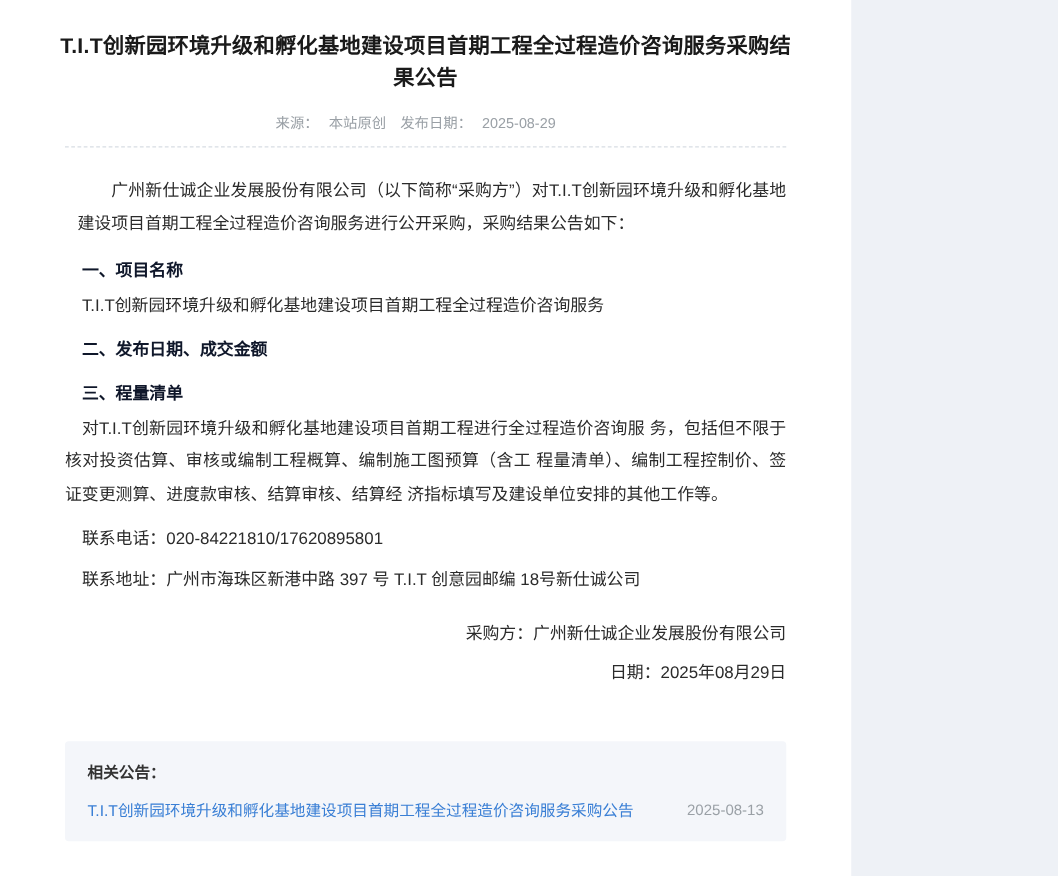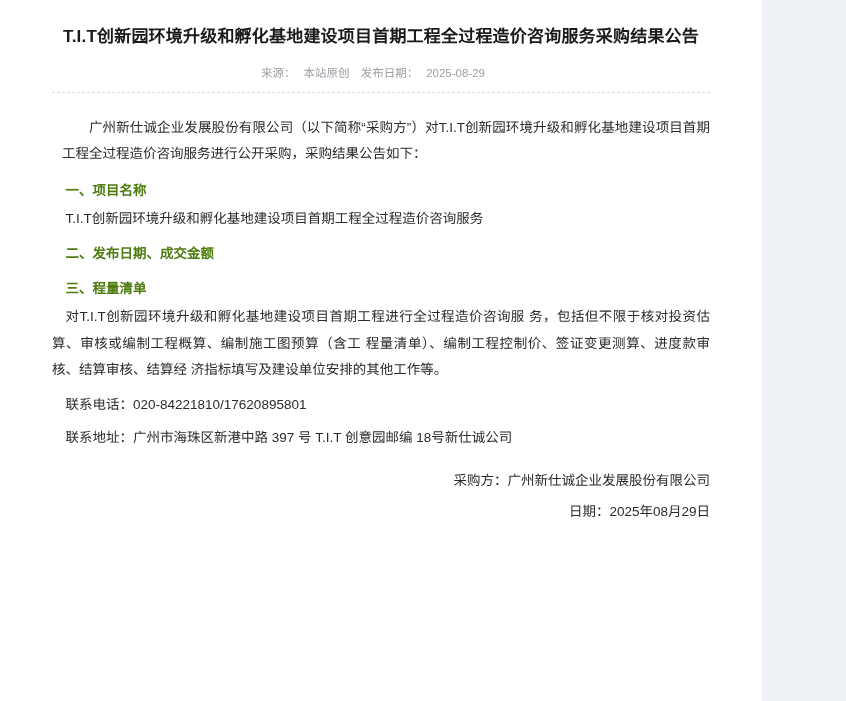--- a/index.html
+++ b/index.html
@@ -2,21 +2,21 @@
 <html lang="zh-CN"><head>
 <meta charset="utf-8">
 <style>
   html, body {
     margin: 0;
     padding: 0;
     background: #eef1f6;
     font-family: "Liberation Sans", "DejaVu Sans", sans-serif;
   }
   .page {
-    width: 762px;
+    width: 681px;
     height: 701px;
     position: relative;
     background: #ffffff;
     overflow: hidden;
     box-sizing: border-box;
   }
   .title {
     text-align: center;
     font-size: 17px;
     font-weight: bold;
@@ -45,21 +45,21 @@
   .para {
     text-indent: 2em;
     text-align: justify;
     margin: 0 0 10px 10px;
     line-height: 1.95;
   }
   .section-head {
     font-weight: bold;
     margin: 8px 0 2px 0;
     text-indent: 1em;
-    color: #4d7c0f;
+    color: #0f172a;
   }
   .section-body {
     text-indent: 1em;
     text-align: justify;
     margin: 0 0 8px 0;
     line-height: 1.95;
   }
   .contact-line {
     text-indent: 1em;
     margin: 0 0 6px 0;
@@ -136,14 +136,21 @@
     <p class="section-body">对T.I.T创新园环境升级和孵化基地建设项目首期工程进行全过程造价咨询服 务，包括但不限于核对投资估算、审核或编制工程概算、编制施工图预算（含工 程量清单）、编制工程控制价、签证变更测算、进度款审核、结算审核、结算经 济指标填写及建设单位安排的其他工作等。</p>
 
     <p class="contact-line">联系电话：020-84221810/17620895801</p>
     <p class="contact-line">联系地址：广州市海珠区新港中路 397 号 T.I.T 创意园邮编 18号新仕诚公司</p>
 
     <p class="sign">采购方：广州新仕诚企业发展股份有限公司</p>
     <p class="sign-date">日期：2025年08月29日</p>
 
   </div>
 
+  <div class="related">
+    <div class="related-title">相关公告：</div>
+    <div class="related-row">
+      <a class="related-link" href="#">T.I.T创新园环境升级和孵化基地建设项目首期工程全过程造价咨询服务采购公告</a>
+      <span class="related-date">2025-08-13</span>
+    </div>
+  </div>
 
 </div>
 
 </body></html>

